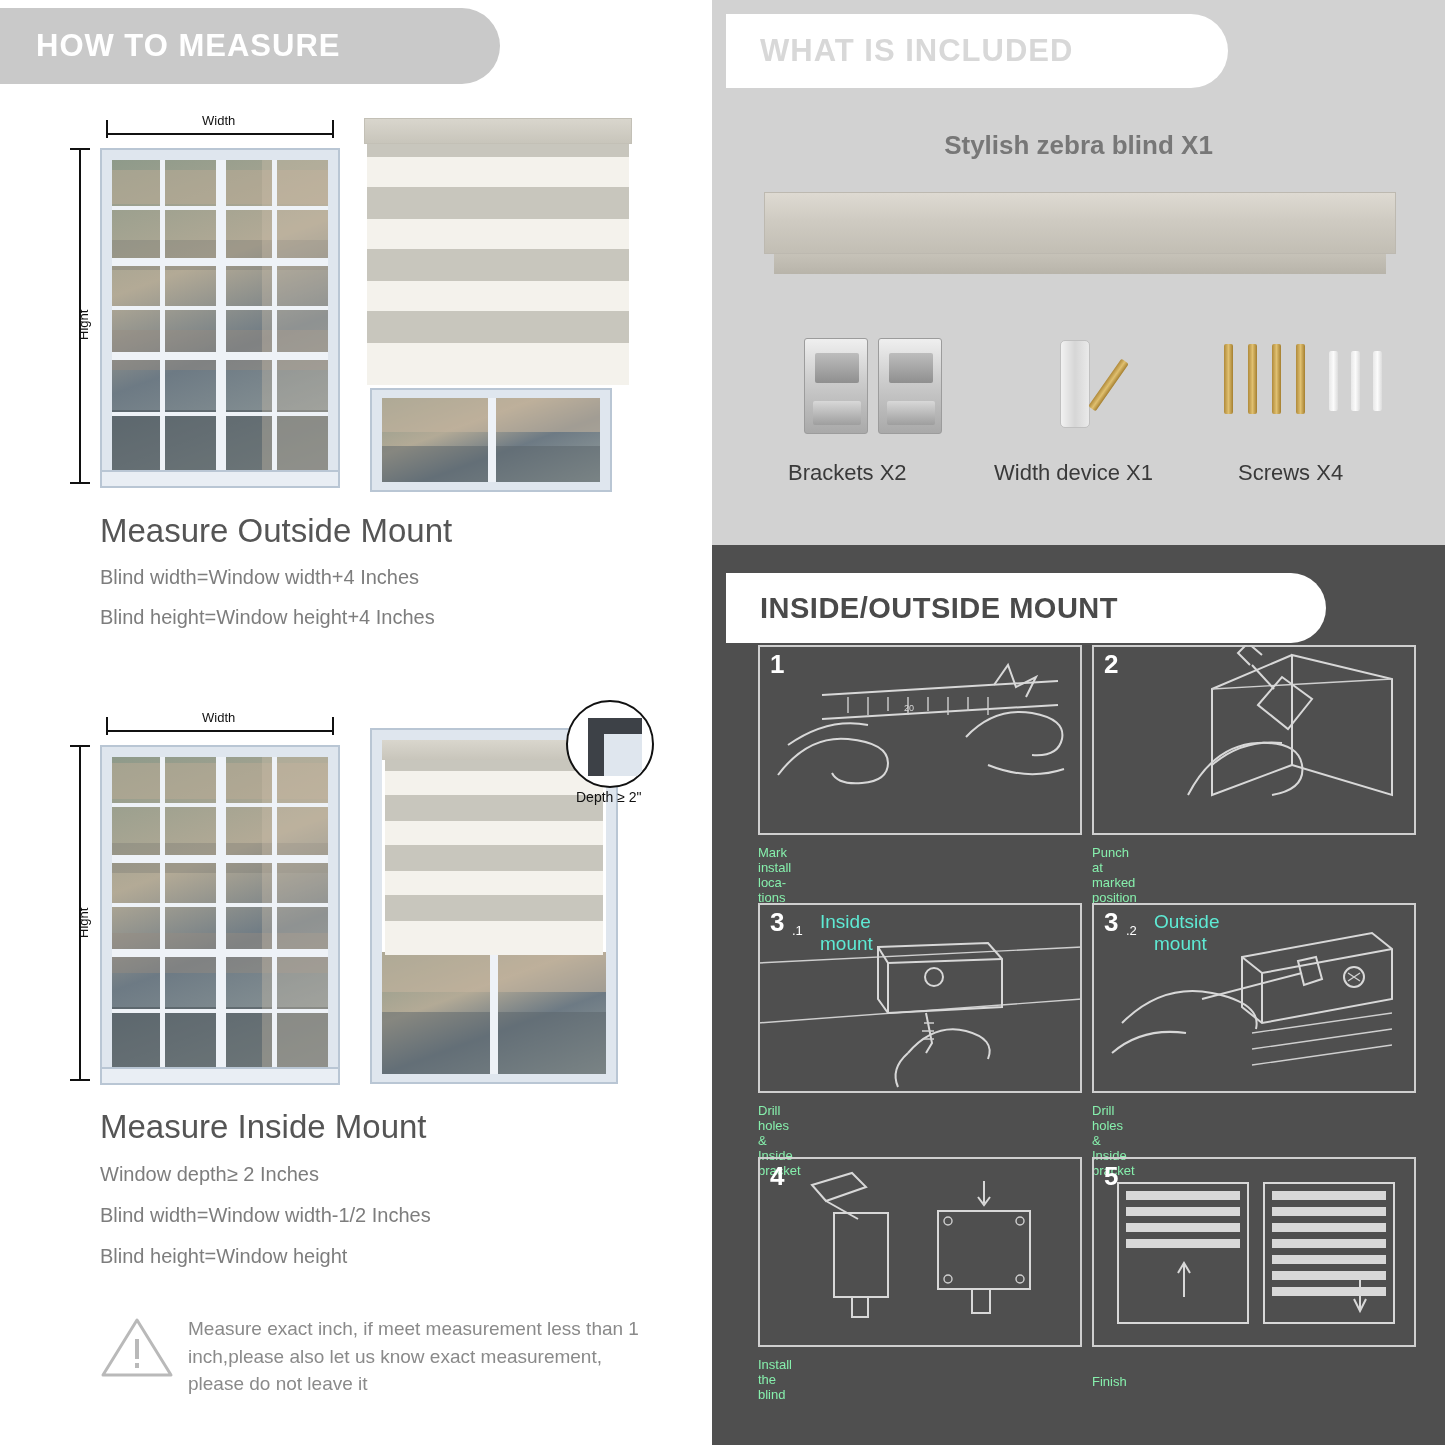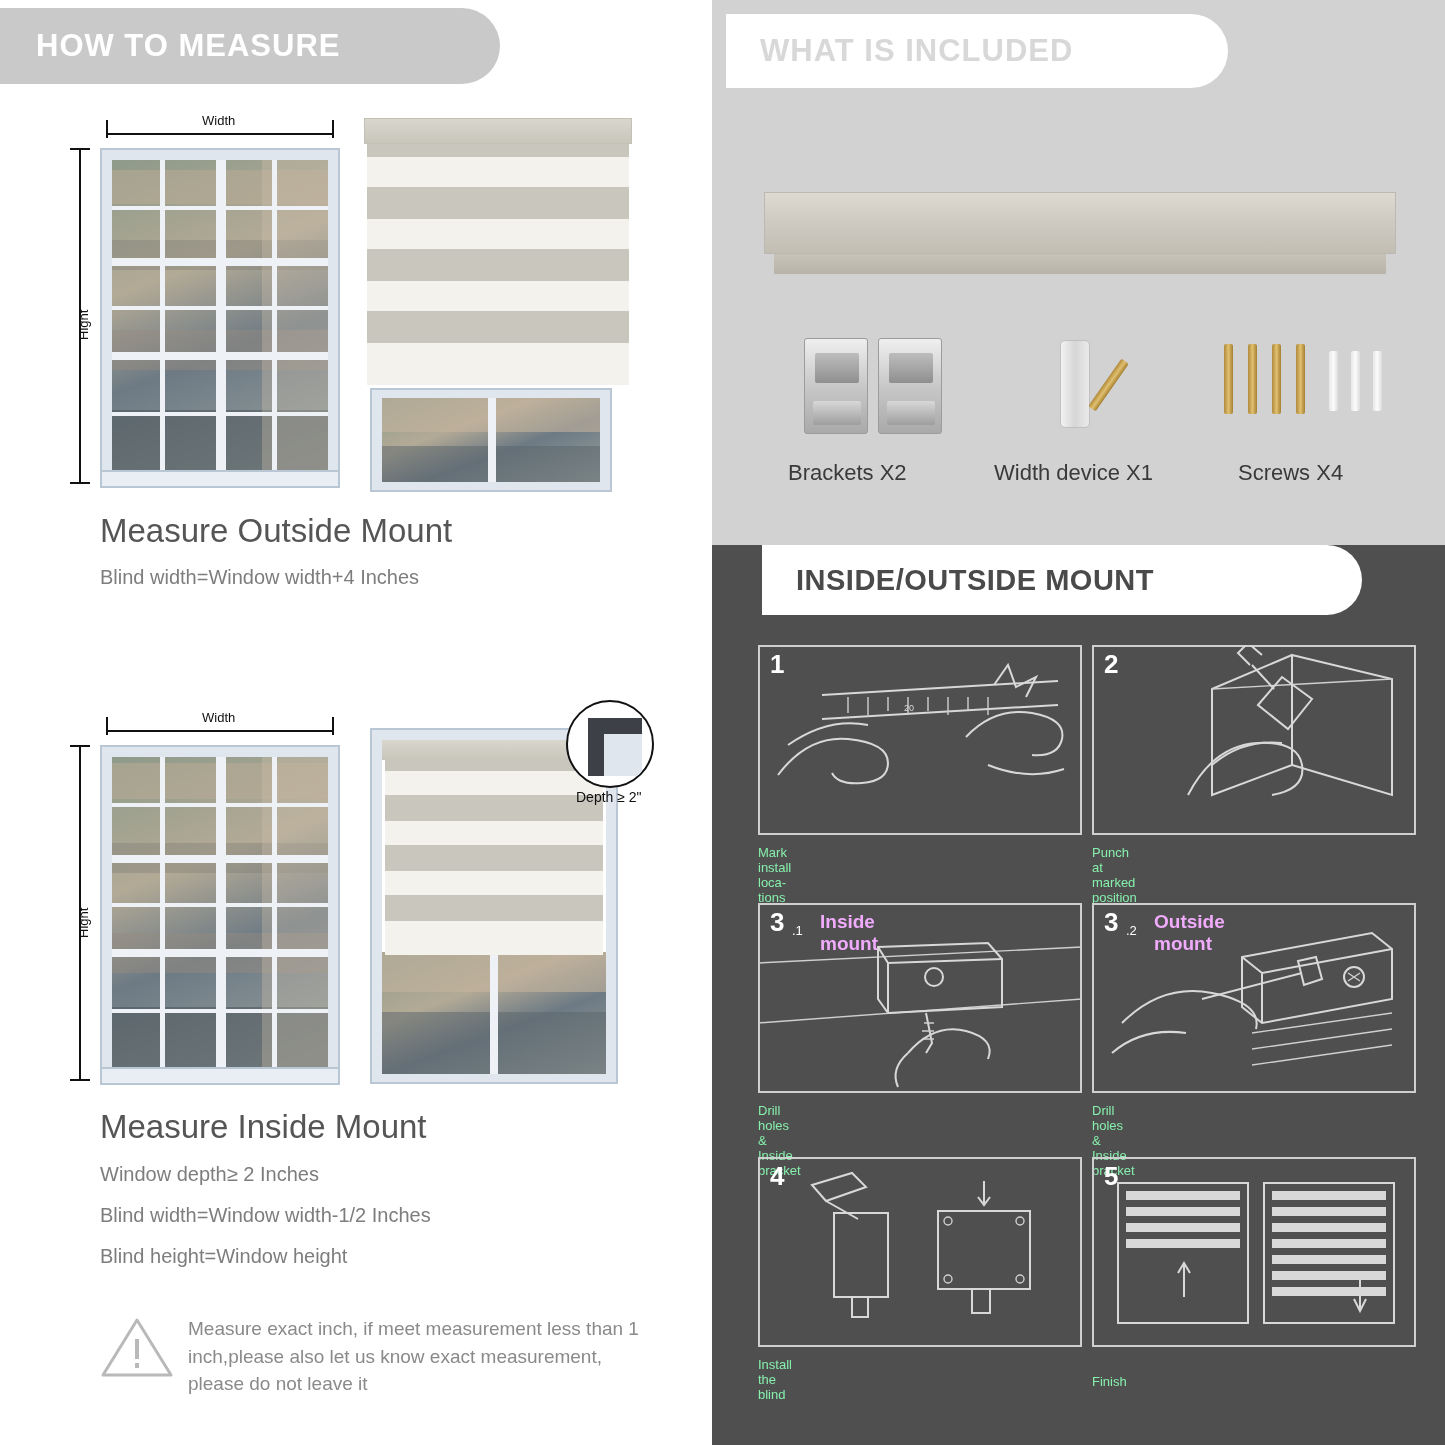--- a/index.html
+++ b/index.html
@@ -95,33 +95,33 @@
     border:1px solid #c0c0c0; border-radius:5px;
   }
   .screw-gold { position:absolute; width:9px; height:70px;
     background:linear-gradient(90deg,#b08a3a,#e0c070,#a57f2f); border-radius:2px; }
   .screw-clear { position:absolute; width:11px; height:62px;
     background:linear-gradient(90deg,#e8e8e8,#fbfbfb,#dcdcdc); border:1px solid #d2d2d2; border-radius:3px; }
 
   
   .right-bot { position:absolute; left:712px; top:545px; width:733px; height:900px; background:#4f4f4f; }
   .hdr-mount {
-    position:absolute; left:14px; top:0; width:600px; height:70px;
+    position:absolute; left:14px; top:28px; width:600px; height:70px;
     background:#ffffff; border-top-right-radius:35px; border-bottom-right-radius:35px;
-    display:flex; align-items:center;margin-left:36px;
+    display:flex; align-items:center;
   }
   .hdr-mount span { color:#4a4a4a; font-size:29px; font-weight:bold; letter-spacing:.5px; margin-left:34px; }
 
   .step { position:absolute; }
   .step-box { position:absolute; border:2px solid #cfcfcf; }
   .step-num {
     position:absolute; color:#ffffff; font-size:26px; font-weight:bold;
   }
   .step-sub { position:absolute; color:#ffffff; font-size:13px; }
-  .step-inline { position:absolute; color:#f0abfc; font-size:19px;font-weight:bold; }
+  .step-inline { position:absolute; color:#5eead4; font-size:19px; }
   .step-cap { position:absolute; color:#86efac; font-size:13px; }
 
   .sk { stroke:#d8d8d8; fill:none; stroke-width:2; }
   .sk-thin { stroke:#cfcfcf; fill:none; stroke-width:1.4; }
 </style>
 </head>
 <body>
 
 <div class="page">
 
@@ -179,20 +179,21 @@
           <div class="stripe-light" style="height:30px;"></div>
           <div class="stripe-dark" style="height:32px;"></div>
           <div class="stripe-light" style="height:42px;"></div>
         </div>
       </div>
       <div style="position:absolute;left:364px;top:118px;width:268px;height:26px;background:linear-gradient(180deg,#d9d6cd,#c8c5bb);border:1px solid #c3c0b6;"></div>
     </div>
 
     <div class="cap-title" style="left:100px; top:512px;">Measure Outside Mount</div>
     <div class="cap-line" style="left:100px; top:566px;">Blind width=Window width+4 Inches</div>
+    <div class="cap-line" style="left:100px; top:606px;">Blind height=Window height+4 Inches</div>
 
     <div>
       <div class="dimline" style="left:106px; top:730px; width:228px; height:2px;"></div>
       <div class="dimline" style="left:106px; top:717px; width:2px; height:18px;"></div>
       <div class="dimline" style="left:332px; top:717px; width:2px; height:18px;"></div>
       <div class="lbl" style="left:196px; top:710px; background:#fff; padding:0 6px;">Width</div>
 
       <div class="dimline" style="left:79px; top:745px; width:2px; height:336px;"></div>
       <div class="dimline" style="left:70px; top:745px; width:20px; height:2px;"></div>
       <div class="dimline" style="left:70px; top:1079px; width:20px; height:2px;"></div>
@@ -260,20 +261,21 @@
       </div>
       <div class="note-text">Measure exact inch, if meet measurement less than 1 inch,please also let us know exact measurement, please do not leave it</div>
     </div>
   </div>
 
   <div class="right-top">
     <div class="hdr-included">
       <span>WHAT IS INCLUDED</span>
     </div>
 
+    <div class="incl-title">Stylish zebra blind X1</div>
 
     <div class="headrail"></div>
     <div class="headrail-lip"></div>
 
     <div class="bracket" style="left:92px; top:338px;"></div>
     <div class="bracket" style="left:166px; top:338px;"></div>
     <div class="part-cap" style="left:76px;">Brackets X2</div>
 
     <div class="safety" style="left:348px; top:340px;"></div>
     <div class="screw-gold" style="left:392px; top:356px; height:58px; transform:rotate(35deg);"></div>

